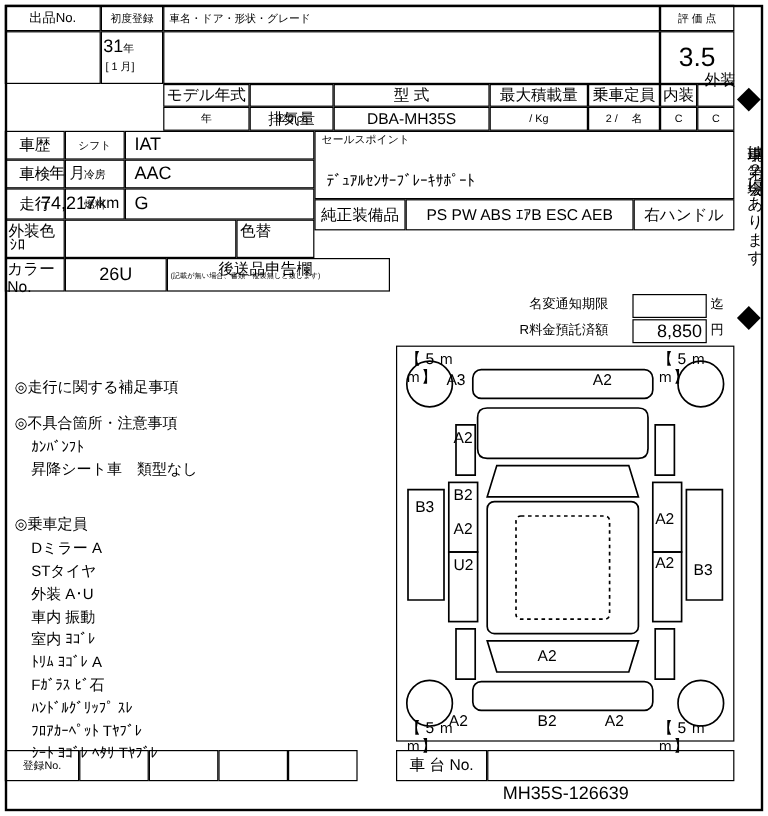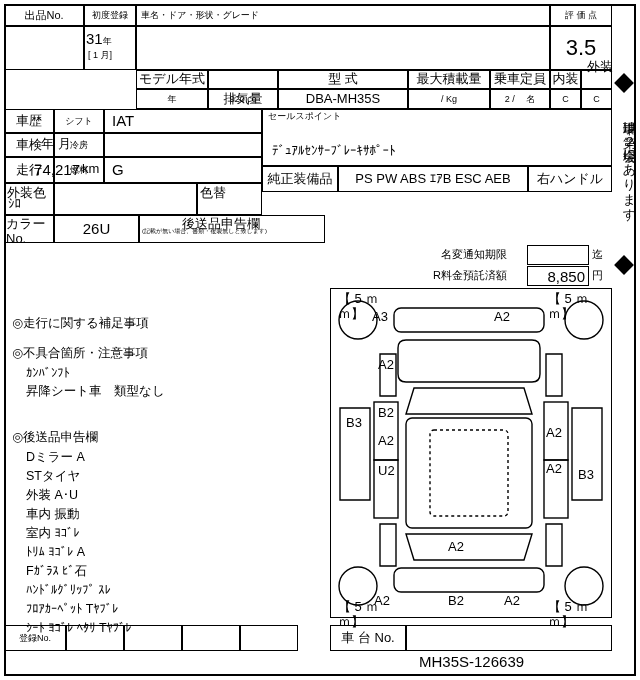--- a/index.html
+++ b/index.html
@@ -93,20 +93,21 @@
   <div class="bx" style="left:104px;top:109px;width:158px;height:24px;"></div>
   <div class="lbl lft mid" style="left:112px;top:109px;width:150px;height:24px;">IAT</div>
 
   <div class="bx" style="left:4px;top:133px;width:50px;height:24px;"></div>
   <div class="lbl ctr md2" style="left:4px;top:133px;width:50px;height:24px;">車検</div>
   <div class="bx" style="left:54px;top:133px;width:50px;height:24px;"></div>
   <div class="lbl ctr sm" style="left:54px;top:133px;width:50px;height:24px;">冷房</div>
   <div class="bx" style="left:104px;top:133px;width:158px;height:24px;"></div>
   <div class="lbl md2" style="left:4px;top:137px;width:50px;height:18px;text-align:right;">年</div>
   <div class="lbl md2" style="left:58px;top:137px;width:22px;height:18px;">月</div>
+  <div class="lbl lft mid" style="left:112px;top:133px;width:150px;height:24px;">AAC</div>
 
   <div class="bx" style="left:4px;top:157px;width:50px;height:26px;"></div>
   <div class="lbl ctr md2" style="left:4px;top:157px;width:50px;height:26px;">走行</div>
   <div class="bx" style="left:54px;top:157px;width:50px;height:26px;"></div>
   <div class="lbl ctr sm" style="left:54px;top:157px;width:50px;height:26px;">燃料</div>
   <div class="bx" style="left:104px;top:157px;width:158px;height:26px;"></div>
   <div class="lbl mid" style="left:4px;top:161px;width:76px;height:20px;text-align:right;">74,217</div>
   <div class="lbl xs" style="left:82px;top:162px;width:20px;height:12px;">km</div>
   <div class="lbl lft mid" style="left:112px;top:157px;width:150px;height:26px;">G</div>
 
@@ -148,21 +149,21 @@
 
   <div class="lbl" style="left:433px;top:269px;width:94px;height:16px;font-size:11px;">R料金預託済額</div>
   <div class="bx" style="left:527px;top:266px;width:62px;height:20px;"></div>
   <div class="lbl mid" style="left:527px;top:267px;width:58px;height:20px;text-align:right;display:flex;align-items:center;justify-content:flex-end;">8,850</div>
   <div class="lbl" style="left:592px;top:269px;width:20px;height:16px;font-size:11px;">円</div>
 
   <div class="note" style="left:12px;top:314px;">◎走行に関する補足事項</div>
   <div class="note" style="left:12px;top:344px;">◎不具合箇所・注意事項</div>
   <div class="note" style="left:26px;top:364px;">ｶﾝﾊﾞﾝﾌﾄ
 昇降シート車　類型なし</div>
-  <div class="note" style="left:12px;top:428px;">◎後送品申告欄</div>
+  <div class="note" style="left:12px;top:428px;">◎乗車定員</div>
   <div class="note" style="left:26px;top:448px;line-height:1.52;">Dミラー A
 STタイヤ
 外装 A･U
 車内 振動
 室内 ﾖｺﾞﾚ
 ﾄﾘﾑ ﾖｺﾞﾚ A
 Fｶﾞﾗｽ ﾋﾞ石
 ﾊﾝﾄﾞﾙｸﾞﾘｯﾌﾟ ｽﾚ
 ﾌﾛｱｶｰﾍﾟｯﾄ Tﾔﾌﾞﾚ
 ｼｰﾄ ﾖｺﾞﾚ ﾍﾀﾘ Tﾔﾌﾞﾚ</div>

